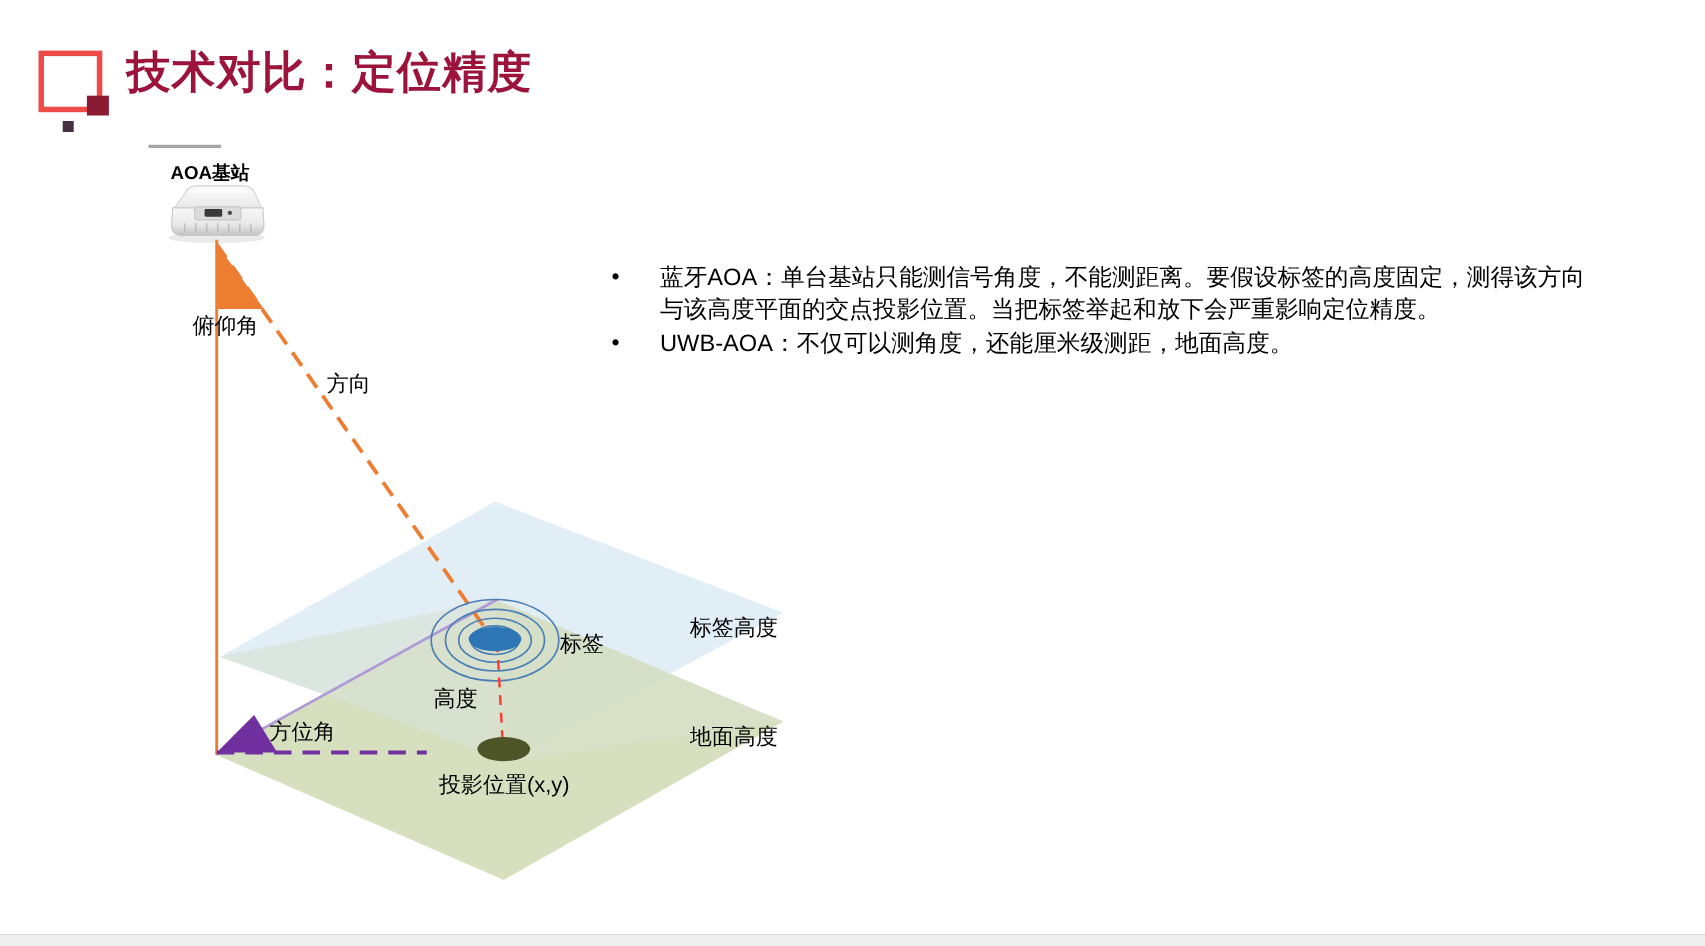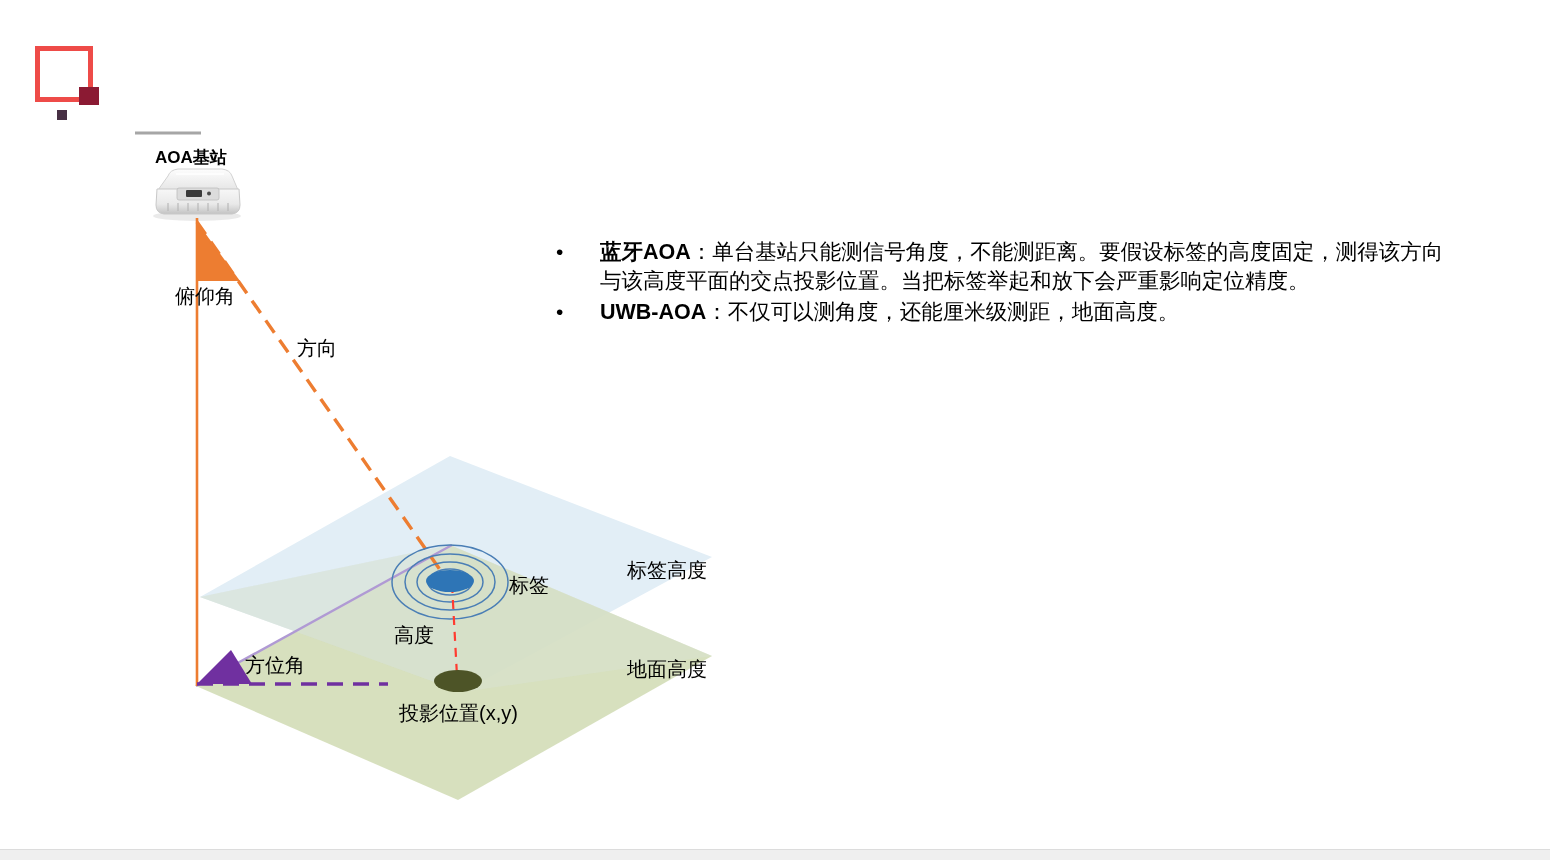--- a/index.html
+++ b/index.html
@@ -86,21 +86,21 @@
     width: 44px;
     text-align: left;
     font-size: 21px;
     line-height: 1.35;
     color: #000000;
   }
   .bullet-body {
     flex: 1 1 auto;
   }
   .bullet-lead {
-    font-weight: 700;
+    font-weight: 400;
   }
 
   
   #diagram {
     position: absolute;
     left: 0;
     top: 0;
     width: 1550px;
     height: 860px;
     pointer-events: none;
@@ -124,20 +124,21 @@
 <body>
 
 <div id="slide">
 
   <div id="title-logo">
     <div id="logo-outline"></div>
     <div id="logo-square-dark"></div>
     <div id="logo-square-small"></div>
   </div>
 
+  <div id="slide-title">技术对比：定位精度</div>
 
   <div id="bullets">
 
     <div class="bullet-row">
       <span class="bullet-dot">•</span>
       <span class="bullet-body">
         <span class="bullet-lead">蓝牙AOA</span><span>：单台基站只能测信号角度，不能测距离。要假设标签的高度固定，测得该方向与该高度平面的交点投影位置。当把标签举起和放下会严重影响定位精度。</span>
       </span>
     </div>
 

